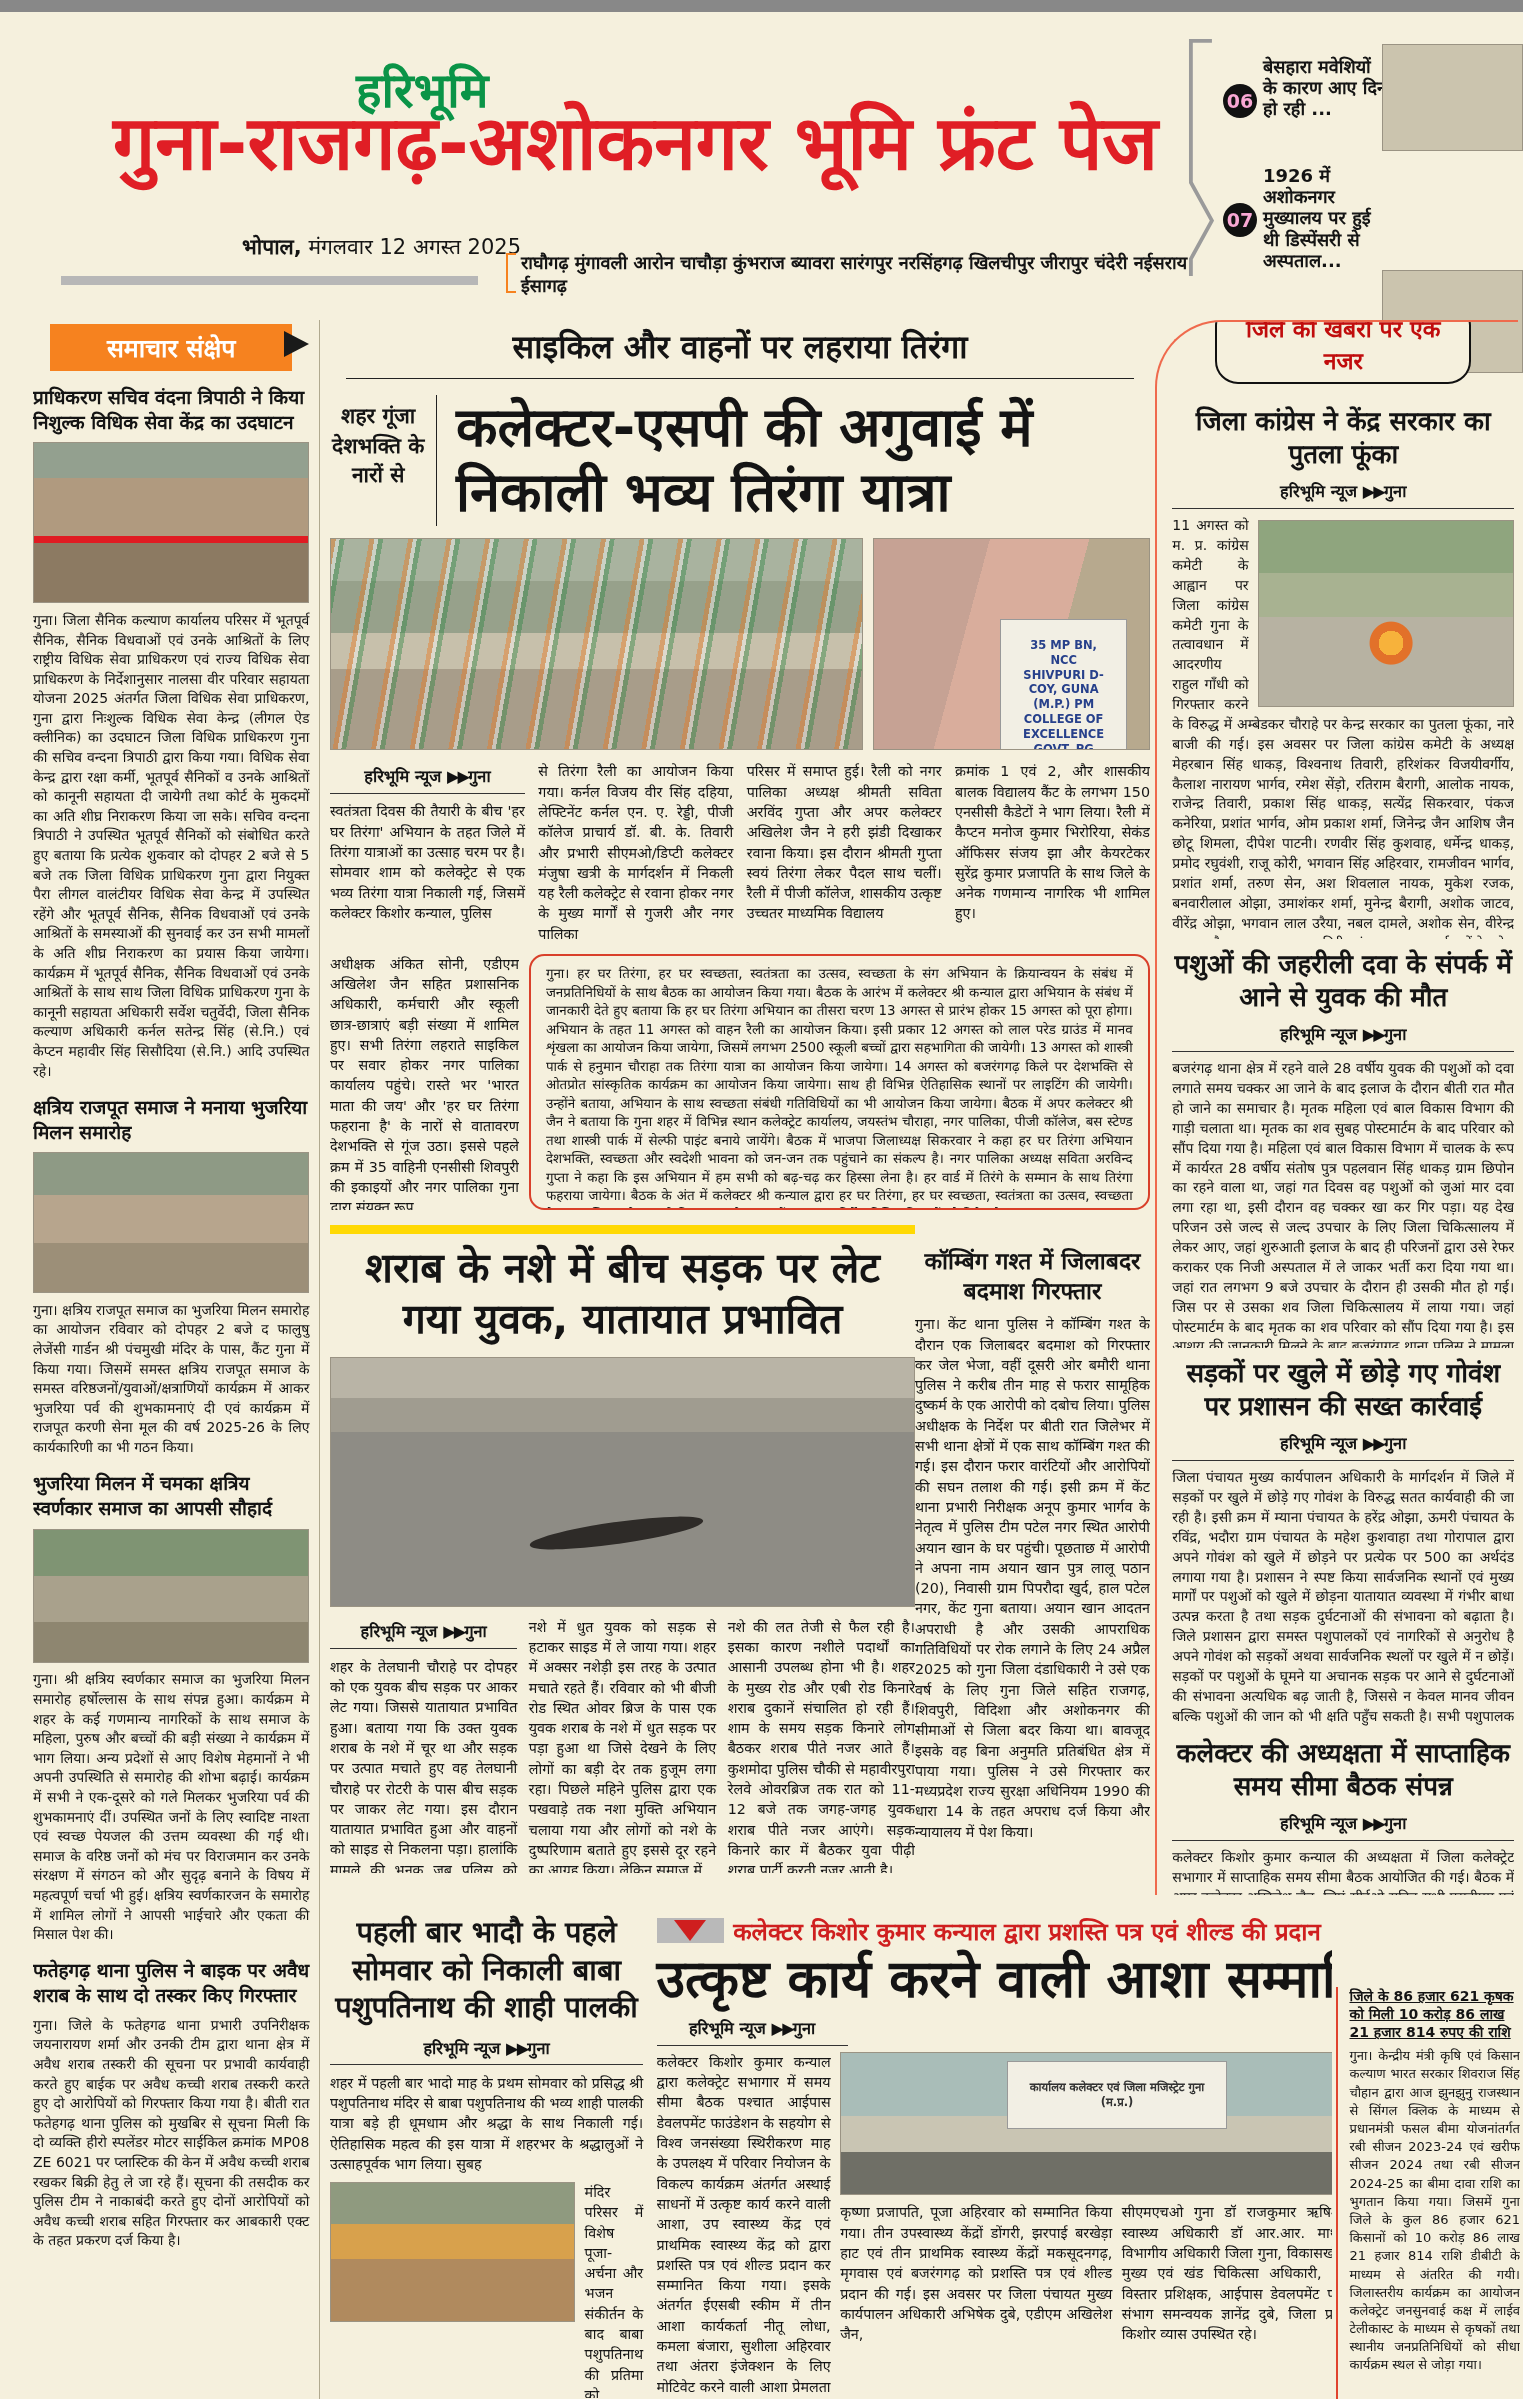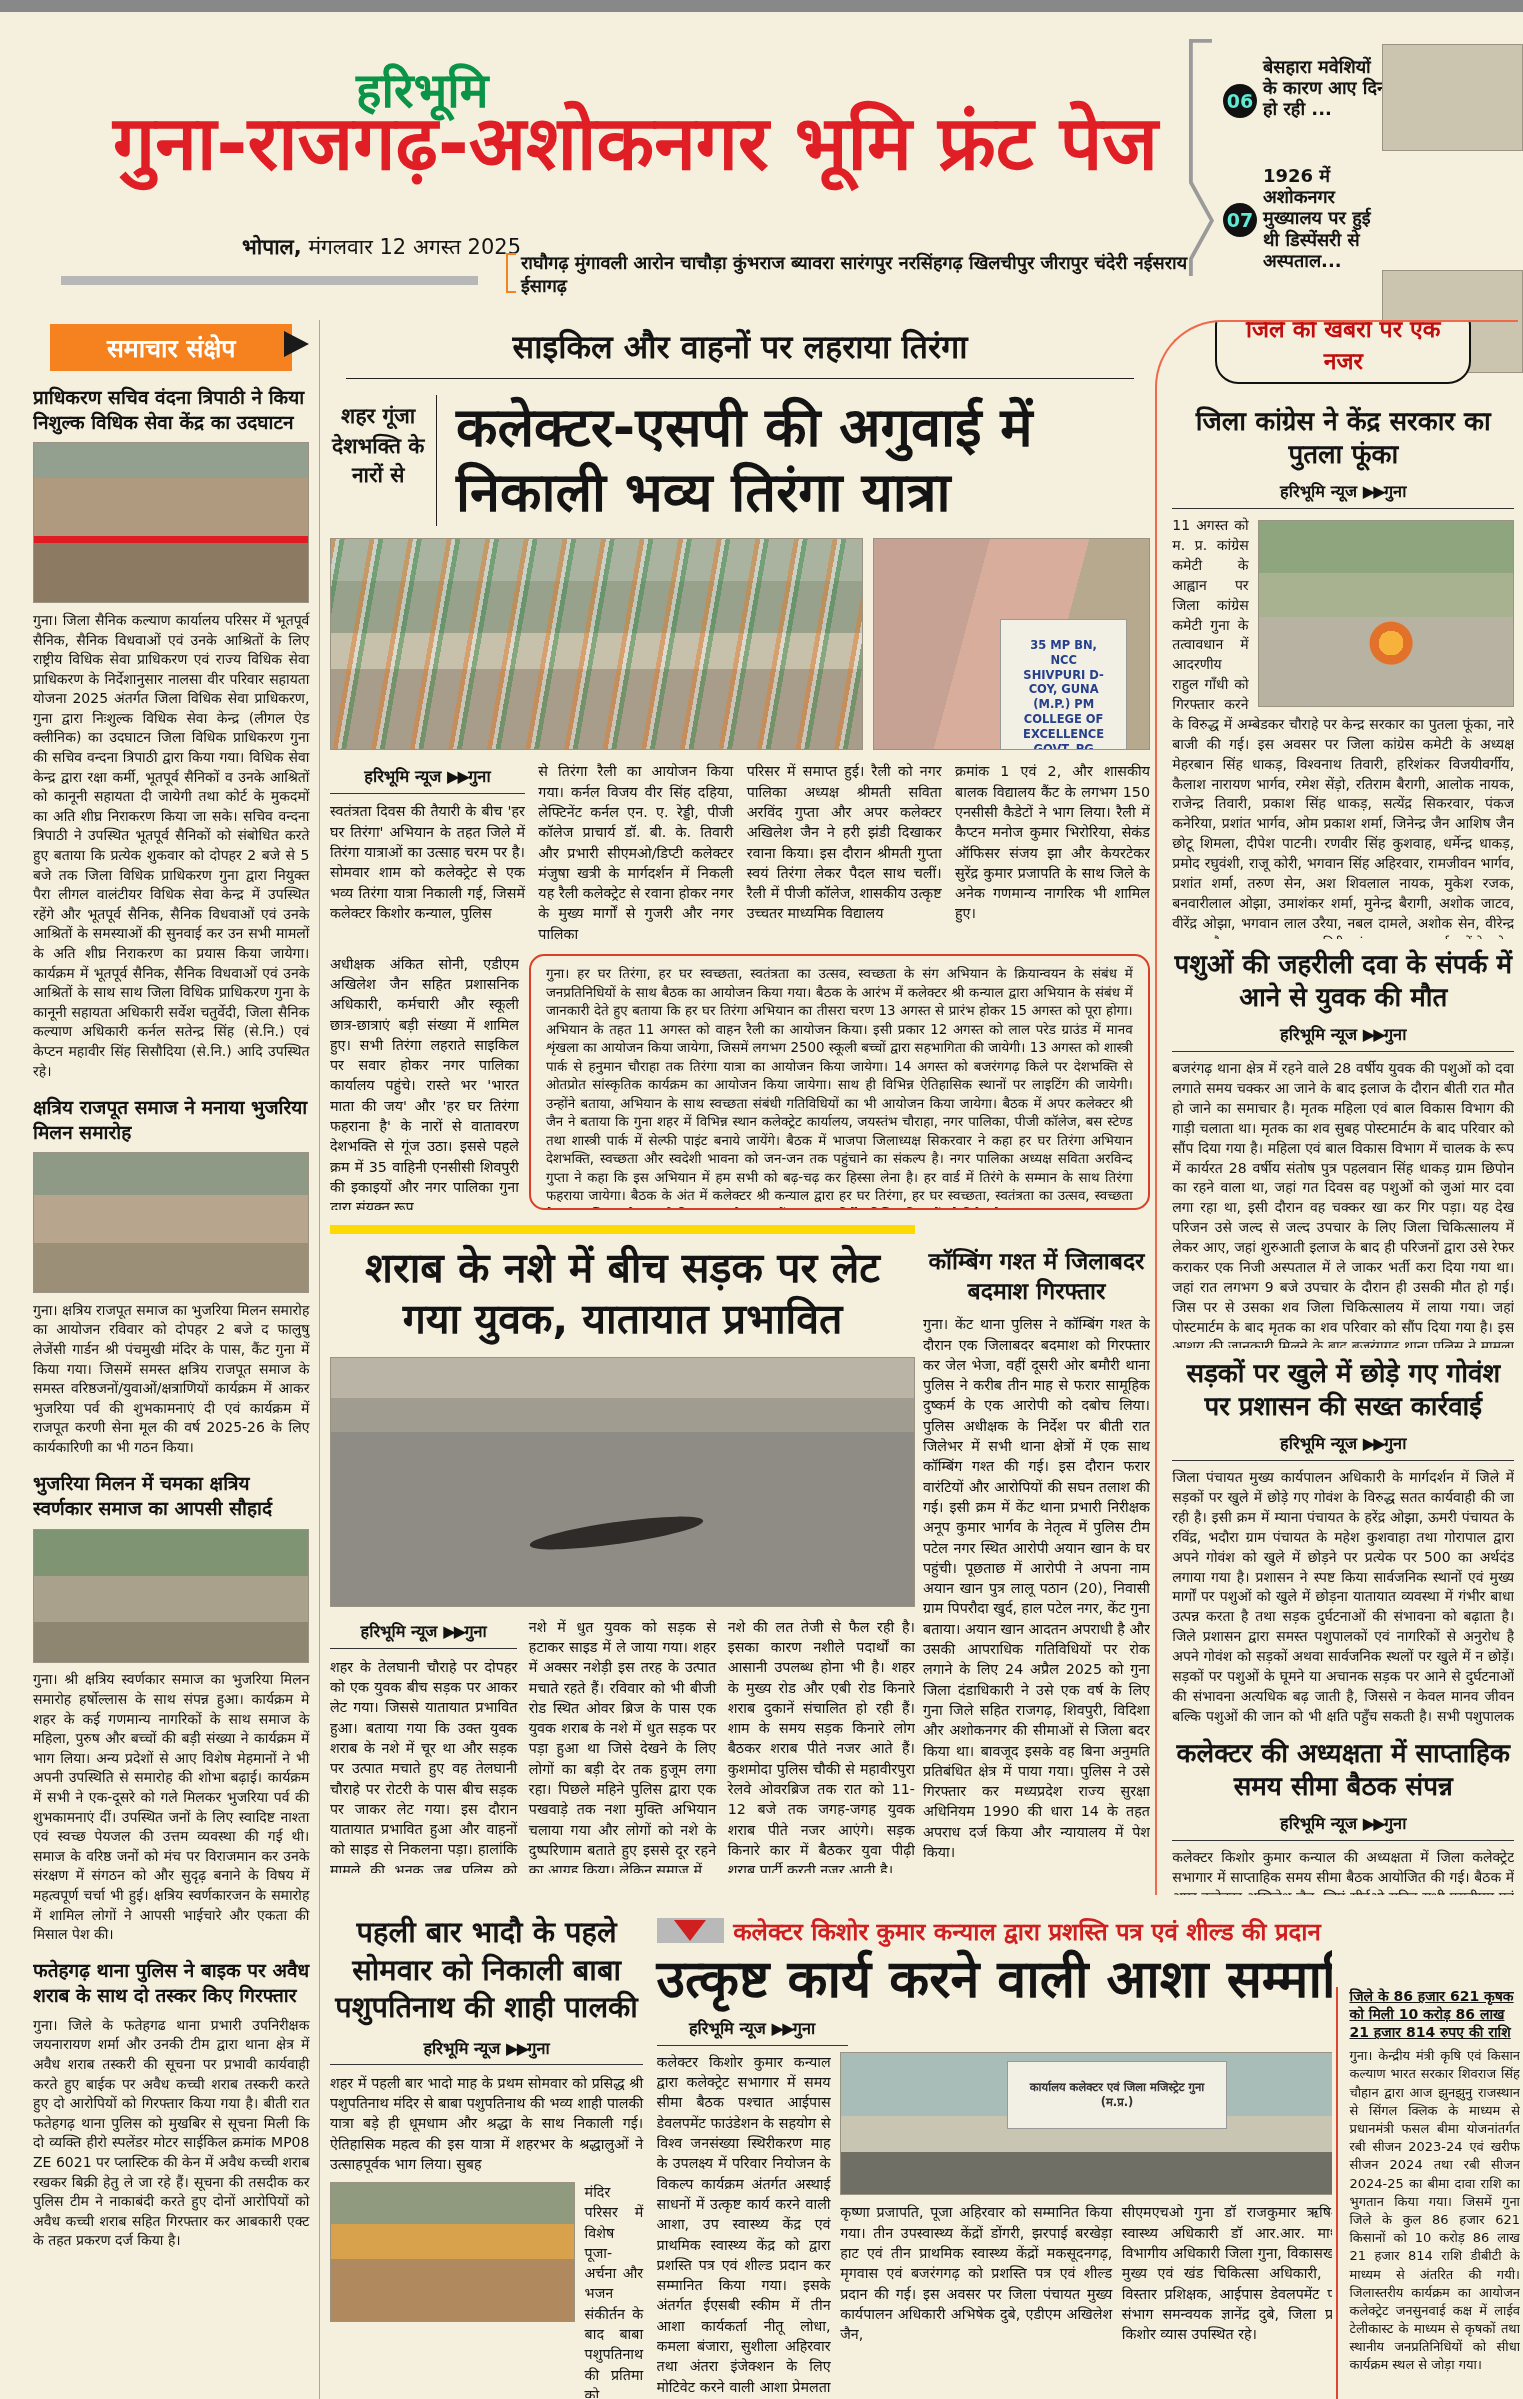--- a/index.html
+++ b/index.html
@@ -11,21 +11,21 @@
   .mast-title{position:absolute;left:86px;top:92px;width:1099px;text-align:center;font-size:75px;
               font-weight:800;color:#e01e25;line-height:1.04;white-space:nowrap;}
   .mast-date{position:absolute;left:242px;top:220px;font-size:21px;}
   .mast-date b{font-weight:800;}
   .gray-bar{position:absolute;left:61px;top:264px;width:417px;height:8.6px;background:#b7b7b7;}
   .cities{position:absolute;left:521px;top:239px;width:669px;font-size:18px;font-weight:700;line-height:1.3;}
   .cities .bracket{position:absolute;left:-15.3px;top:1.9px;width:10.5px;height:40px;border:2.9px solid #f6821f;border-right:none;}
   
   .briefs{position:absolute;left:1185px;top:17px;width:336px;height:258px;}
   .briefs svg{position:absolute;left:0;top:9.6px;}
-  .brief-circle{position:absolute;width:34px;height:34px;border-radius:50%;background:#111;color:#5eead4;
+  .brief-circle{position:absolute;width:34px;height:34px;border-radius:50%;background:#111;color:#f9a8d4;
                 font-size:19px;font-weight:700;display:flex;align-items:center;justify-content:center;}
   .brief-text{position:absolute;width:126px;font-size:18px;font-weight:700;line-height:1.18;}
   .thumb{position:absolute;width:141px;}
   .thumb-night{background:linear-gradient(180deg,#24301f 0 38%,#47543c 38% 58%,#6e6a55 58% 78%,#564f40 78% 100%);}
   .thumb-hosp{background:linear-gradient(180deg,#86b4d8 0 30%,#d4dcd4 30% 62%,#c2b193 62% 100%);}
   
   .ph{position:relative;overflow:hidden;background:#cbc4ae;border:1px solid #9a9383;}
   .ph-rally{background-image:repeating-linear-gradient(100deg,rgba(232,122,36,.45) 0 4.8px,rgba(255,255,255,.40) 4.8px 8.6px,rgba(36,130,60,.40) 8.6px 13.4px,rgba(0,0,0,0) 13.4px 38px),linear-gradient(180deg,#a9b39f 0 20%,#97a18b 20% 45%,#c7c0ab 45% 62%,#a89d8a 62% 100%);}
   .ph-ncc{background:linear-gradient(105deg,#c6a294 0 35%,#d9ad9c 35% 65%,#b7a98e 65% 100%);}
   .ph-banner{position:absolute;right:8%;top:38%;width:46%;padding:18px;background:#f2efe4;border:1px solid #999;
@@ -65,21 +65,21 @@
   .lead-photos{display:flex;gap:9.6px;height:212px;}
   .lead-photos .ph1{width:533px;} .lead-photos .ph2{flex:1;}
   .lead-cols{display:flex;gap:13.4px;margin-top:11.5px;max-height:189px;overflow:hidden;}
   .lead-cols .col{flex:1;}
   .box-row{display:flex;gap:9.6px;margin-top:9.6px;}
   .col1-cont{width:189px;max-height:256px;overflow:hidden;}
   .meeting-box{flex:1;border:2.9px solid #d9402a;border-radius:15.3px;padding:9.6px 15.3px 11.5px;max-height:256px;overflow:hidden;}
   .meeting-box h3{font-size:24px;font-weight:800;text-decoration:underline;margin-bottom:5.7px;}
   .meeting-box p{font-size:13.4px;line-height:1.38;text-align:justify;}
   .yellow-bar{width:585px;height:8.6px;background:#ffd903;margin:15.3px 0 9.6px;}
-  .lower{display:flex;gap:8px;}
+  .lower{display:flex;gap:0;}
   .drunk{width:585px;}
   .drunk h2{font-size:41px;font-weight:800;text-align:center;line-height:1.25;margin-bottom:11.5px;}
   .drunk .ph{width:100%;height:250px;margin-bottom:9.6px;}
   .drunk-cols{display:flex;gap:11.5px;max-height:256px;overflow:hidden;}
   .drunk-cols .col{flex:1;}
   .combing{flex:1;max-height:642px;overflow:hidden;}
   .combing h3{font-size:23px;font-weight:800;text-align:center;line-height:1.3;margin:3.8px 0 7.6px;}
   
   .bottom-band{position:absolute;left:330px;top:1902px;width:1002px;height:484px;display:flex;gap:13.4px;overflow:hidden;}
   .palki{width:432px;}

